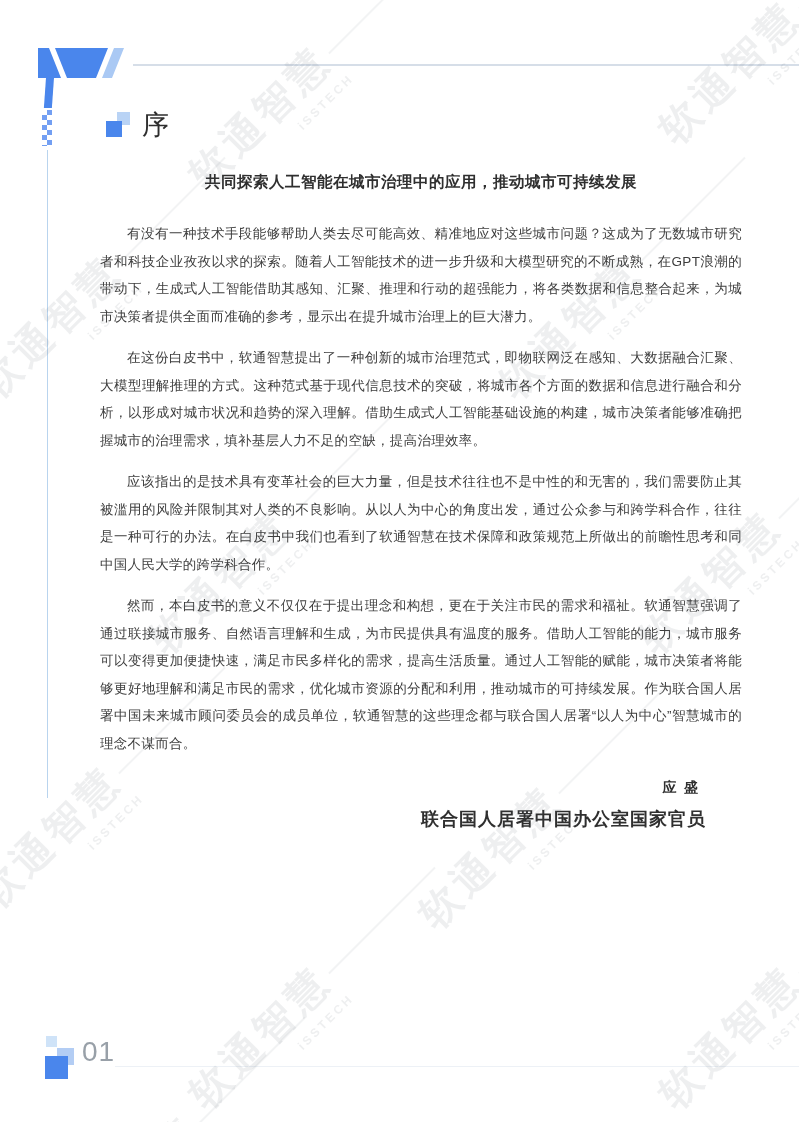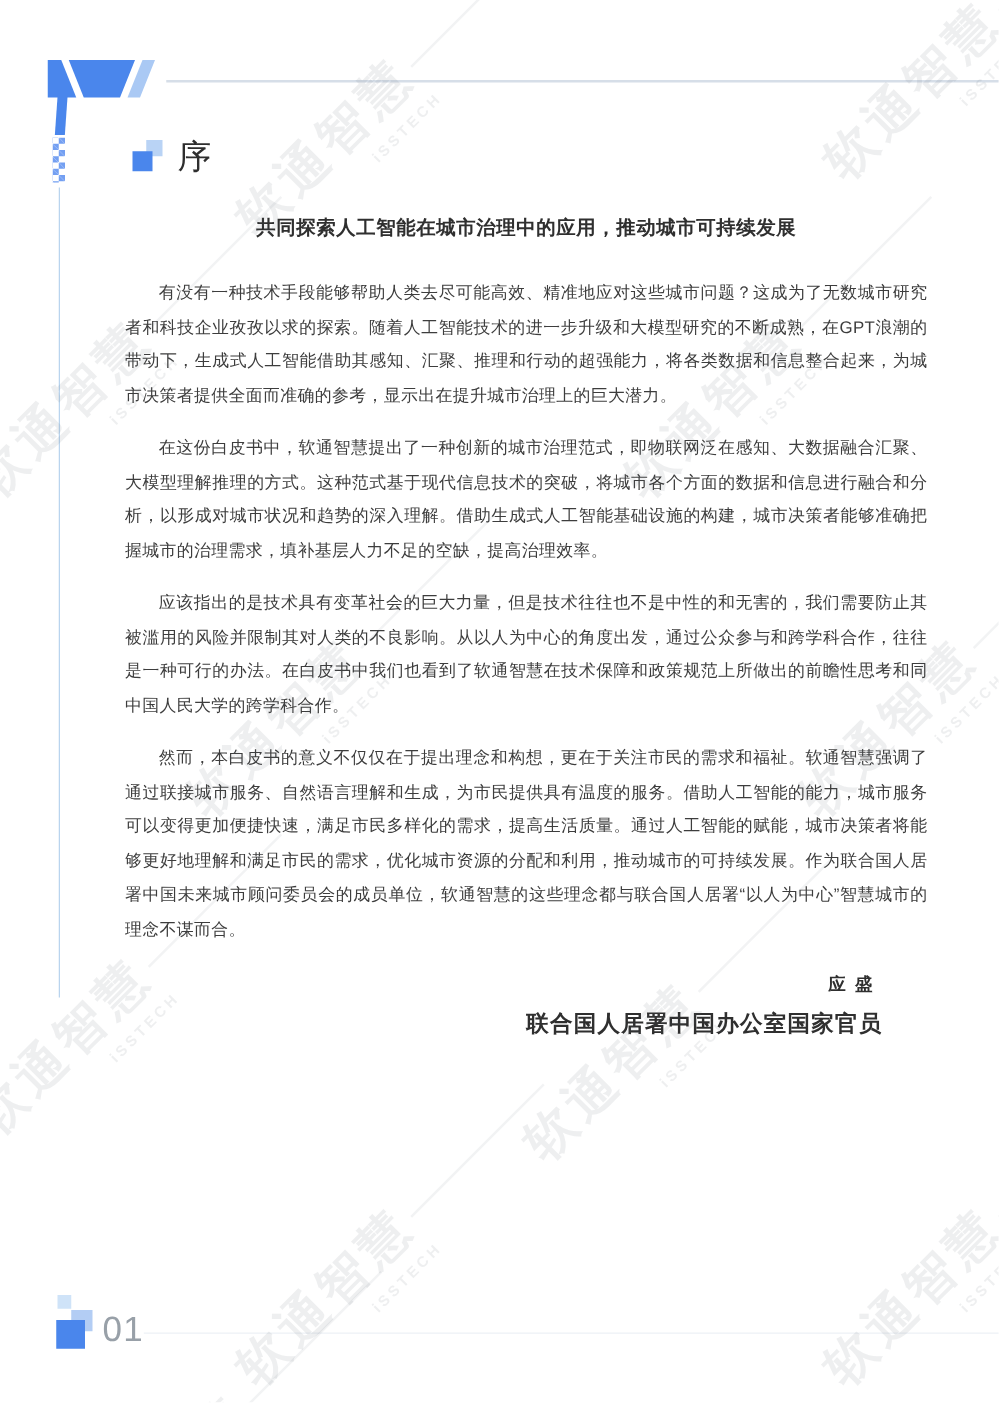--- a/index.html
+++ b/index.html
@@ -130,21 +130,21 @@
 
   
   .footer{
     position:absolute;left:45px;top:1036px;z-index:2;
     width:160px;height:50px;
   }
   .f-sq-tiny{position:absolute;left:1px;top:0;width:11px;height:11px;background:#cfe3f8;}
   .f-sq-mid{position:absolute;left:12px;top:12px;width:17px;height:17px;background:#b3cdf4;}
   .f-sq-dark{position:absolute;left:0;top:20px;width:23px;height:23px;background:#4a86ec;}
   .page-number{
-    position:absolute;left:37px;top:12px;
+    position:absolute;left:37px;top:0;
     font-size:28px;color:#98a0a8;letter-spacing:1px;
   }
   .bottom-line{
     position:absolute;left:115px;right:0;top:1066px;height:1px;
     background:#edf1f6;z-index:1;
   }
 </style>
 </head>
 <body>
 

